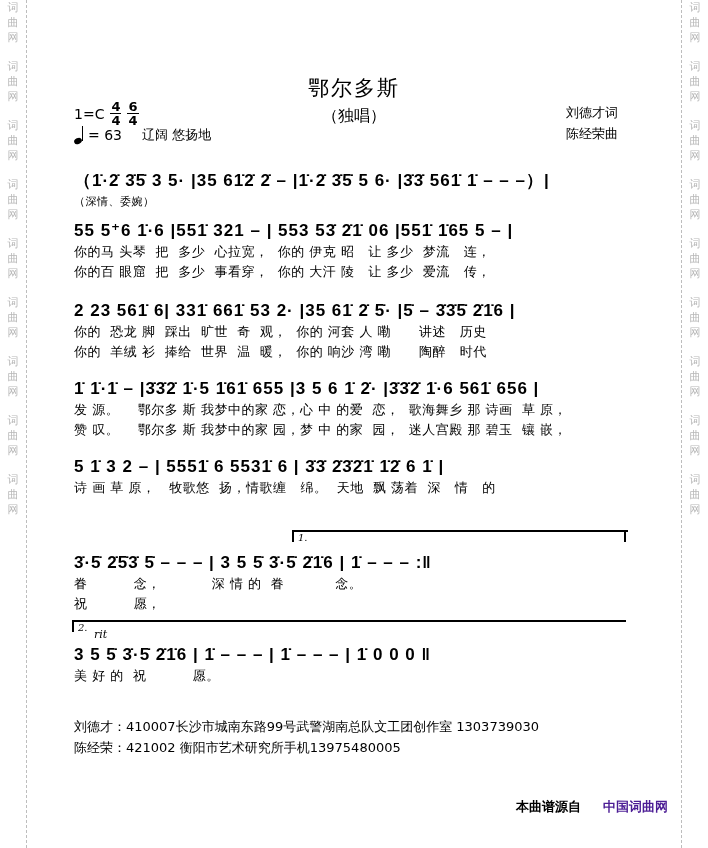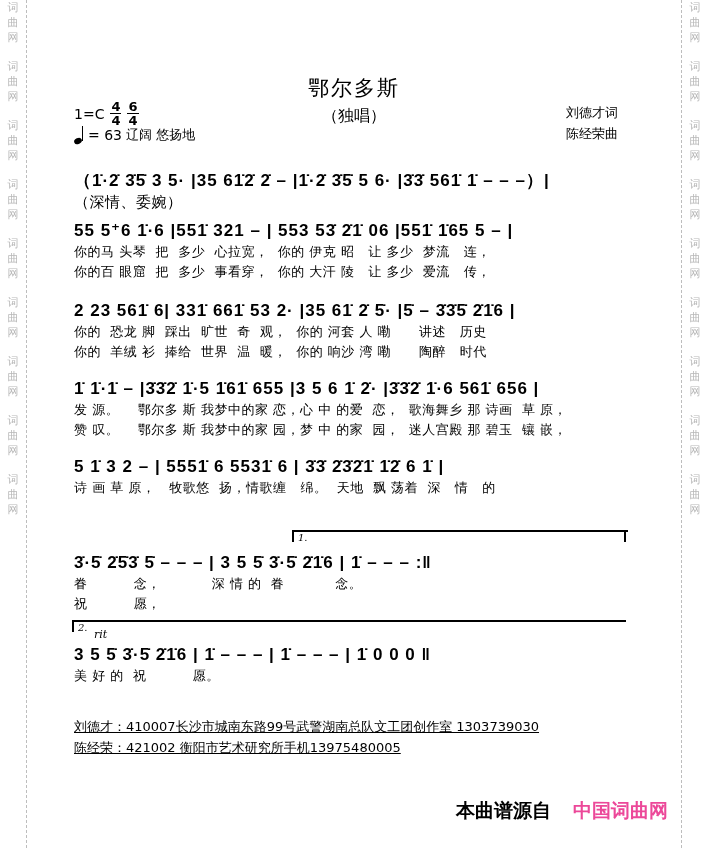--- a/index.html
+++ b/index.html
@@ -29,30 +29,30 @@
                          border-radius: 50%; transform: rotate(-25deg); }
   .credits { position: absolute; right: 90px; top: 102px; font-size: 13px; line-height: 21px; text-align: left; }
 
   
   .score { position: absolute; left: 74px; width: 556px; }
   .notes { font-size: 17px; font-weight: bold; letter-spacing: 1px; white-space: pre; line-height: 22px;
            font-family: "Liberation Sans", "DejaVu Sans", sans-serif; }
   .lyric { font-size: 13px; white-space: pre; line-height: 20px; letter-spacing: 0.5px; }
   .row { position: absolute; left: 0; width: 556px; margin-top: 16px; }
 
-  .expr { font-size: 15px; }
+  .expr { font-size: 11px; }
   .volta { position: absolute; border-top: 2px solid #000; border-left: 2px solid #000; height: 10px; }
   .volta-end { position: absolute; width: 2px; height: 12px; background: #000; }
   .volta-label { position: absolute; font-size: 10px; font-style: italic; font-family: "DejaVu Serif", serif; }
   .rit { font-style: italic; font-family: "DejaVu Serif", serif; font-size: 11px; }
 
   
-  .contact { position: absolute; left: 74px; top: 716px; font-size: 13px; line-height: 21px; text-decoration: underline; }
-  .source { position: absolute; right: 40px; top: 798px; font-size: 19px; font-weight: bold; display: flex; gap: 22px; }
-  .source .site { color: #ec4899; }
+  .contact { position: absolute; left: 74px; top: 716px; font-size: 13px; line-height: 21px; }
+  .source { position: absolute; right: 40px; top: 798px; font-size: 13px; font-weight: bold; display: flex; gap: 22px; }
+  .source .site { color: #4c1d95; }
 </style>
 </head>
 <body>
 
 <div class="wm left">
   <div class="wm-stack" id="wm-left">
       <div class="wm-group">
         <span class="wm-char">词</span>
         <span class="wm-char">曲</span>
         <span class="wm-char">网</span>
@@ -160,21 +160,21 @@
   </span>
   <span class="frac">
     <span class="num">6</span>
     <span>4</span>
   </span>
 </div>
 
 <div class="tempo">
   <span class="quarter-note"></span>
   <span>= 63</span>
-  <span style="margin-left:0;font-size:13px;">辽阔 悠扬地</span>
+  <span style="margin-left:16px;font-size:13px;">辽阔 悠扬地</span>
 </div>
 
 <div class="credits">
   <div>刘德才词</div>
   <div>陈经荣曲</div>
 </div>
 
 <div class="score" style="top:152px;">
 
   <div class="row" style="top:2px;">

